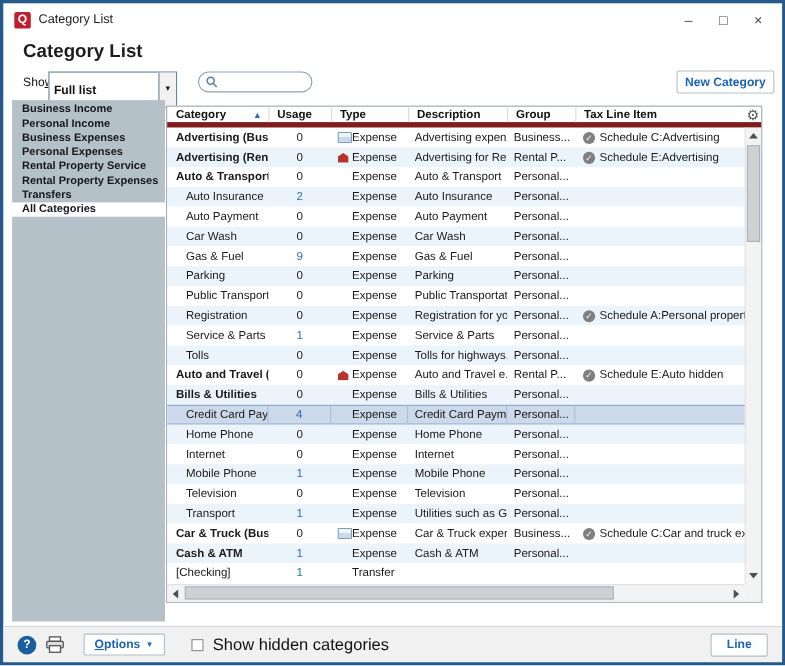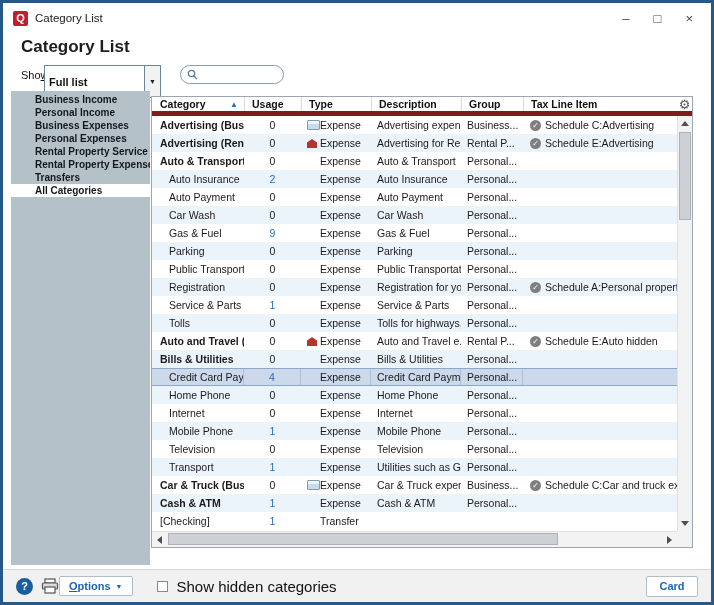--- a/index.html
+++ b/index.html
@@ -37,21 +37,21 @@
                       background: transparent; font-family: "Liberation Sans", sans-serif; }
   .btn { background: #fff; border: 1px solid #b3bdc6; border-radius: 2px; color: #1d64b5;
          font-weight: bold; font-size: 11px; display: flex; align-items: center;
          justify-content: center; font-family: "Liberation Sans", sans-serif; }
   .new-category-btn { position: absolute; left: 612px; top: 61px; width: 89px; height: 21px; }
 
   
   .sidebar { position: absolute; left: 8px; top: 88px; width: 139px; height: 474px;
              background: #b5c1c9; padding-top: 2px; }
   .sb-item { height: 13px; line-height: 13px; font-size: 10px; font-weight: bold;
-             color: #14181c; padding-left: 24px; white-space: nowrap; overflow: hidden; }
+             color: #14181c; padding-left: 9px; white-space: nowrap; overflow: hidden; }
   .sb-item.selected { background: #fff; }
 
   
   .table-wrap { position: absolute; left: 148px; top: 93px; width: 542px; height: 452px;
                 border: 1px solid #9aa7b2; background: #fff; }
   .thead { position: absolute; top: 0; left: 0; right: 0; height: 19px; display: grid;
            grid-template-columns: 92px 57px 70px 90px 62px 1fr 15px;
            border-bottom: 5px solid #7f1d1d; font-size: 10.5px; font-weight: bold; color: #111; }
   .th { display: flex; align-items: center; padding-left: 7px; border-left: 1px solid #d9d9d9;
         white-space: nowrap; overflow: hidden; }
@@ -107,21 +107,21 @@
   .hthumb { position: absolute; left: 16px; top: 1px; height: 12px; width: 390px;
             background: #cdd0d4; border: 1px solid #aeb2b8; }
 
   
   .footer { position: absolute; left: 0; right: 0; bottom: 0; height: 33px; background: #f1f1f1;
             border-top: 1px solid #d8d8d8; display: flex; align-items: center; padding: 0 13px; }
   .help-icon { width: 17px; height: 17px; border-radius: 50%; background: #1a5e9e; color: #fff;
                font-weight: bold; font-size: 11px; display: flex; align-items: center;
                justify-content: center; }
   .printer-icon { margin-left: 8px; display: flex; align-items: center; }
-  .options-btn { margin-left: 0; height: 20px; padding: 0 9px; gap: 5px; text-align: center; }
+  .options-btn { margin-left: 17px; height: 20px; padding: 0 9px; gap: 5px; text-align: center; }
   .opt-arrow { font-size: 7px; }
   .hidden-check { margin-left: 24px; width: 11px; height: 11px; accent-color: #fff;
                   border: 1px solid #8a8a8a; appearance: none; background: #fff; }
   .hidden-label { font-size: 15px; margin-left: 6px; color: #111; text-align: center; }
   .done-btn { margin-left: auto; width: 52px; height: 21px; }
 </style>
 </head>
 <body>
 
 <div class="window">
@@ -145,20 +145,21 @@
     <span class="filter-value">Full list</span>
     <span class="filter-arrow-box">▼</span>
   </div>
   <div class="search-box">
     <svg width="11" height="11" viewBox="0 0 11 11">
       <circle cx="4.5" cy="4.5" r="3.2" fill="none" stroke="#5a7da0" stroke-width="1.3"></circle>
       <line x1="7" y1="7" x2="10" y2="10" stroke="#5a7da0" stroke-width="1.3"></line>
     </svg>
     <input type="text" placeholder="" style="">
   </div>
+  <button class="btn new-category-btn">New Category</button>
 
   <div class="sidebar">
     <div>
   <div class="sb-item">
     <span class="sb-label">Business Income</span>
   </div>
 
   <div class="sb-item">
     <span class="sb-label">Personal Income</span>
   </div>
@@ -671,15 +672,15 @@
         <rect x="1.5" y="5" width="15" height="6" rx="1" fill="#dcdcdc" stroke="#555" stroke-width="1.2"></rect>
         <rect x="4" y="9" width="10" height="6" fill="#fff" stroke="#555" stroke-width="1.2"></rect>
       </svg>
     </div>
     <button class="btn options-btn">
       <span><span class="mn">O</span><span>ptions</span></span>
       <span class="opt-arrow">▼</span>
     </button>
     <input type="checkbox" class="hidden-check" style="">
     <span class="hidden-label">Show hidden categories</span>
-    <button class="btn done-btn">Card</button>
+    <button class="btn done-btn">Line</button>
   </div>
 </div>
 
 </body></html>

